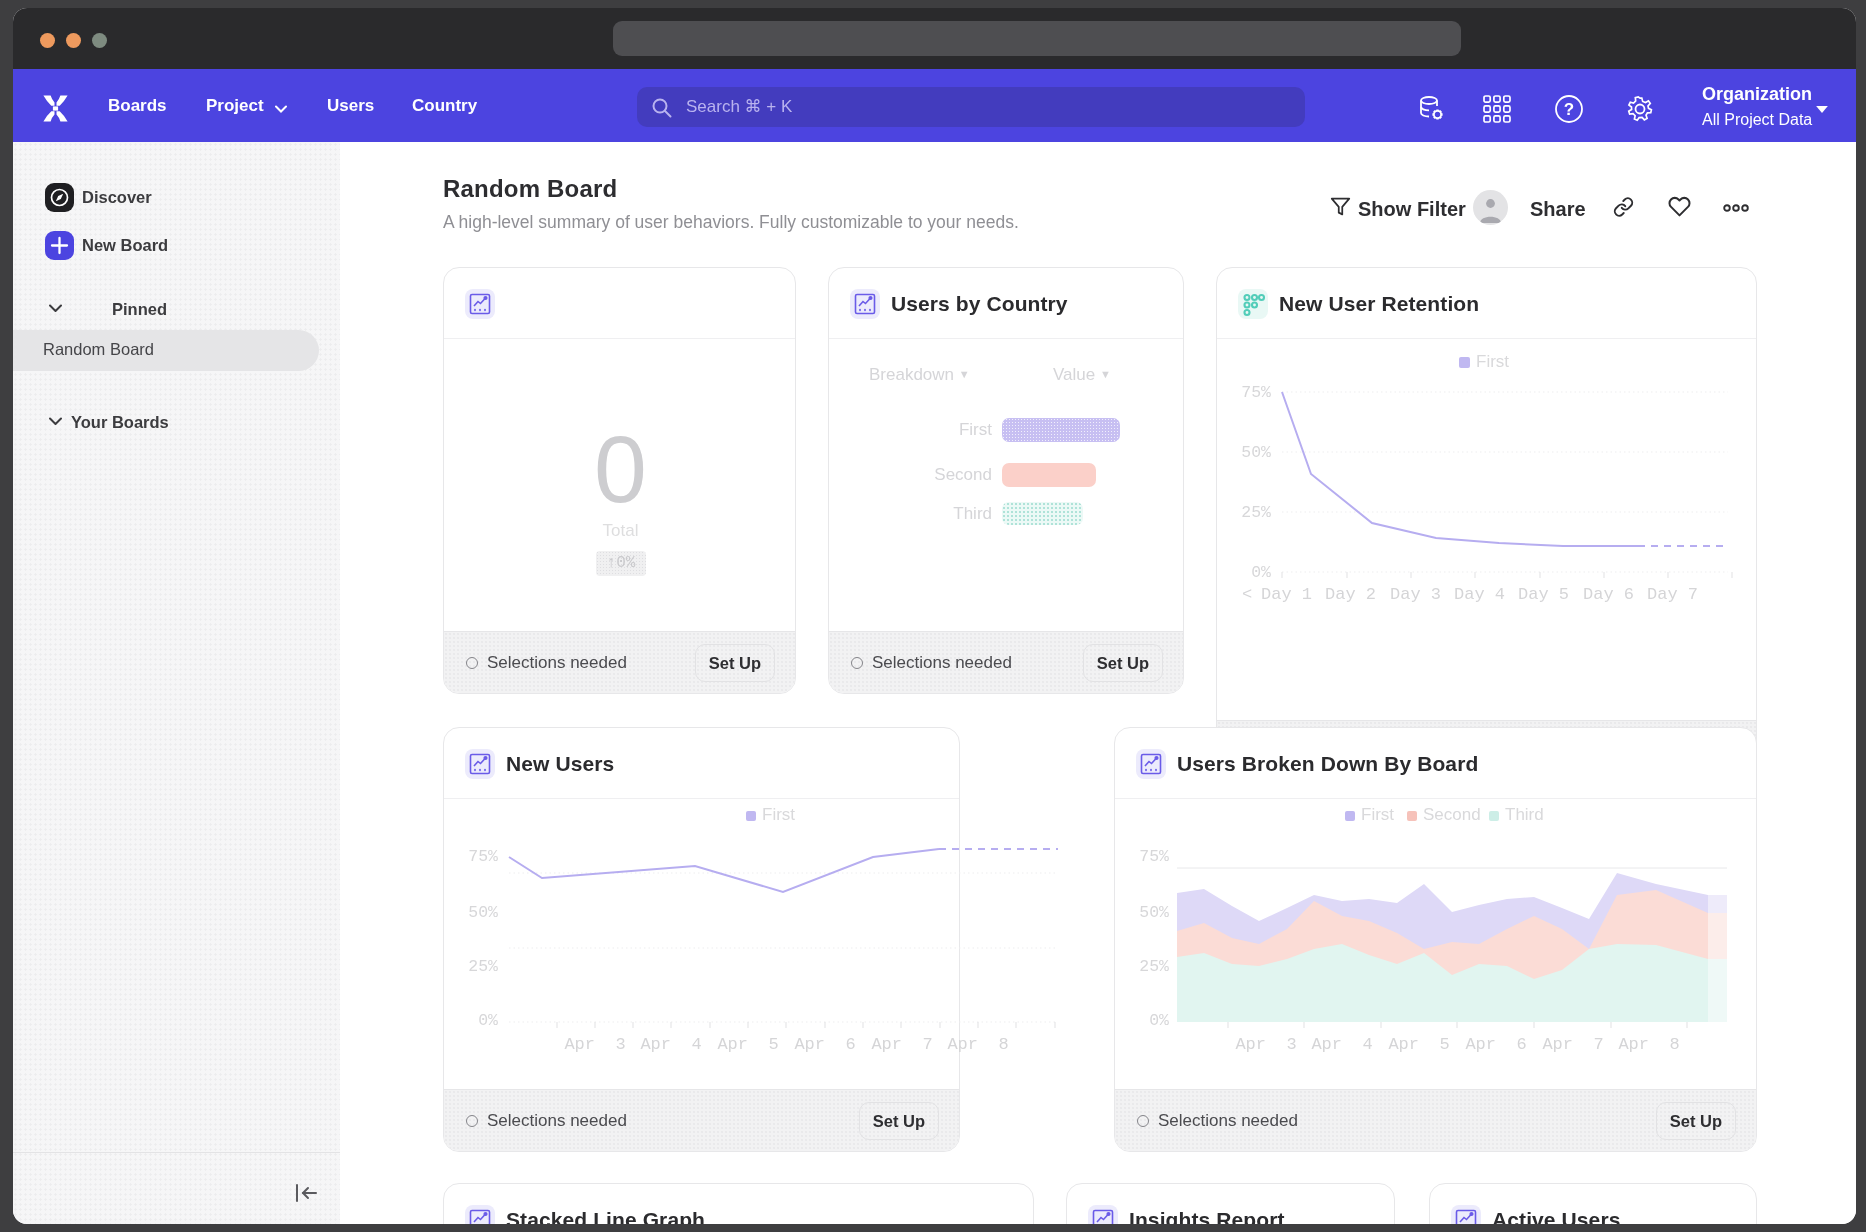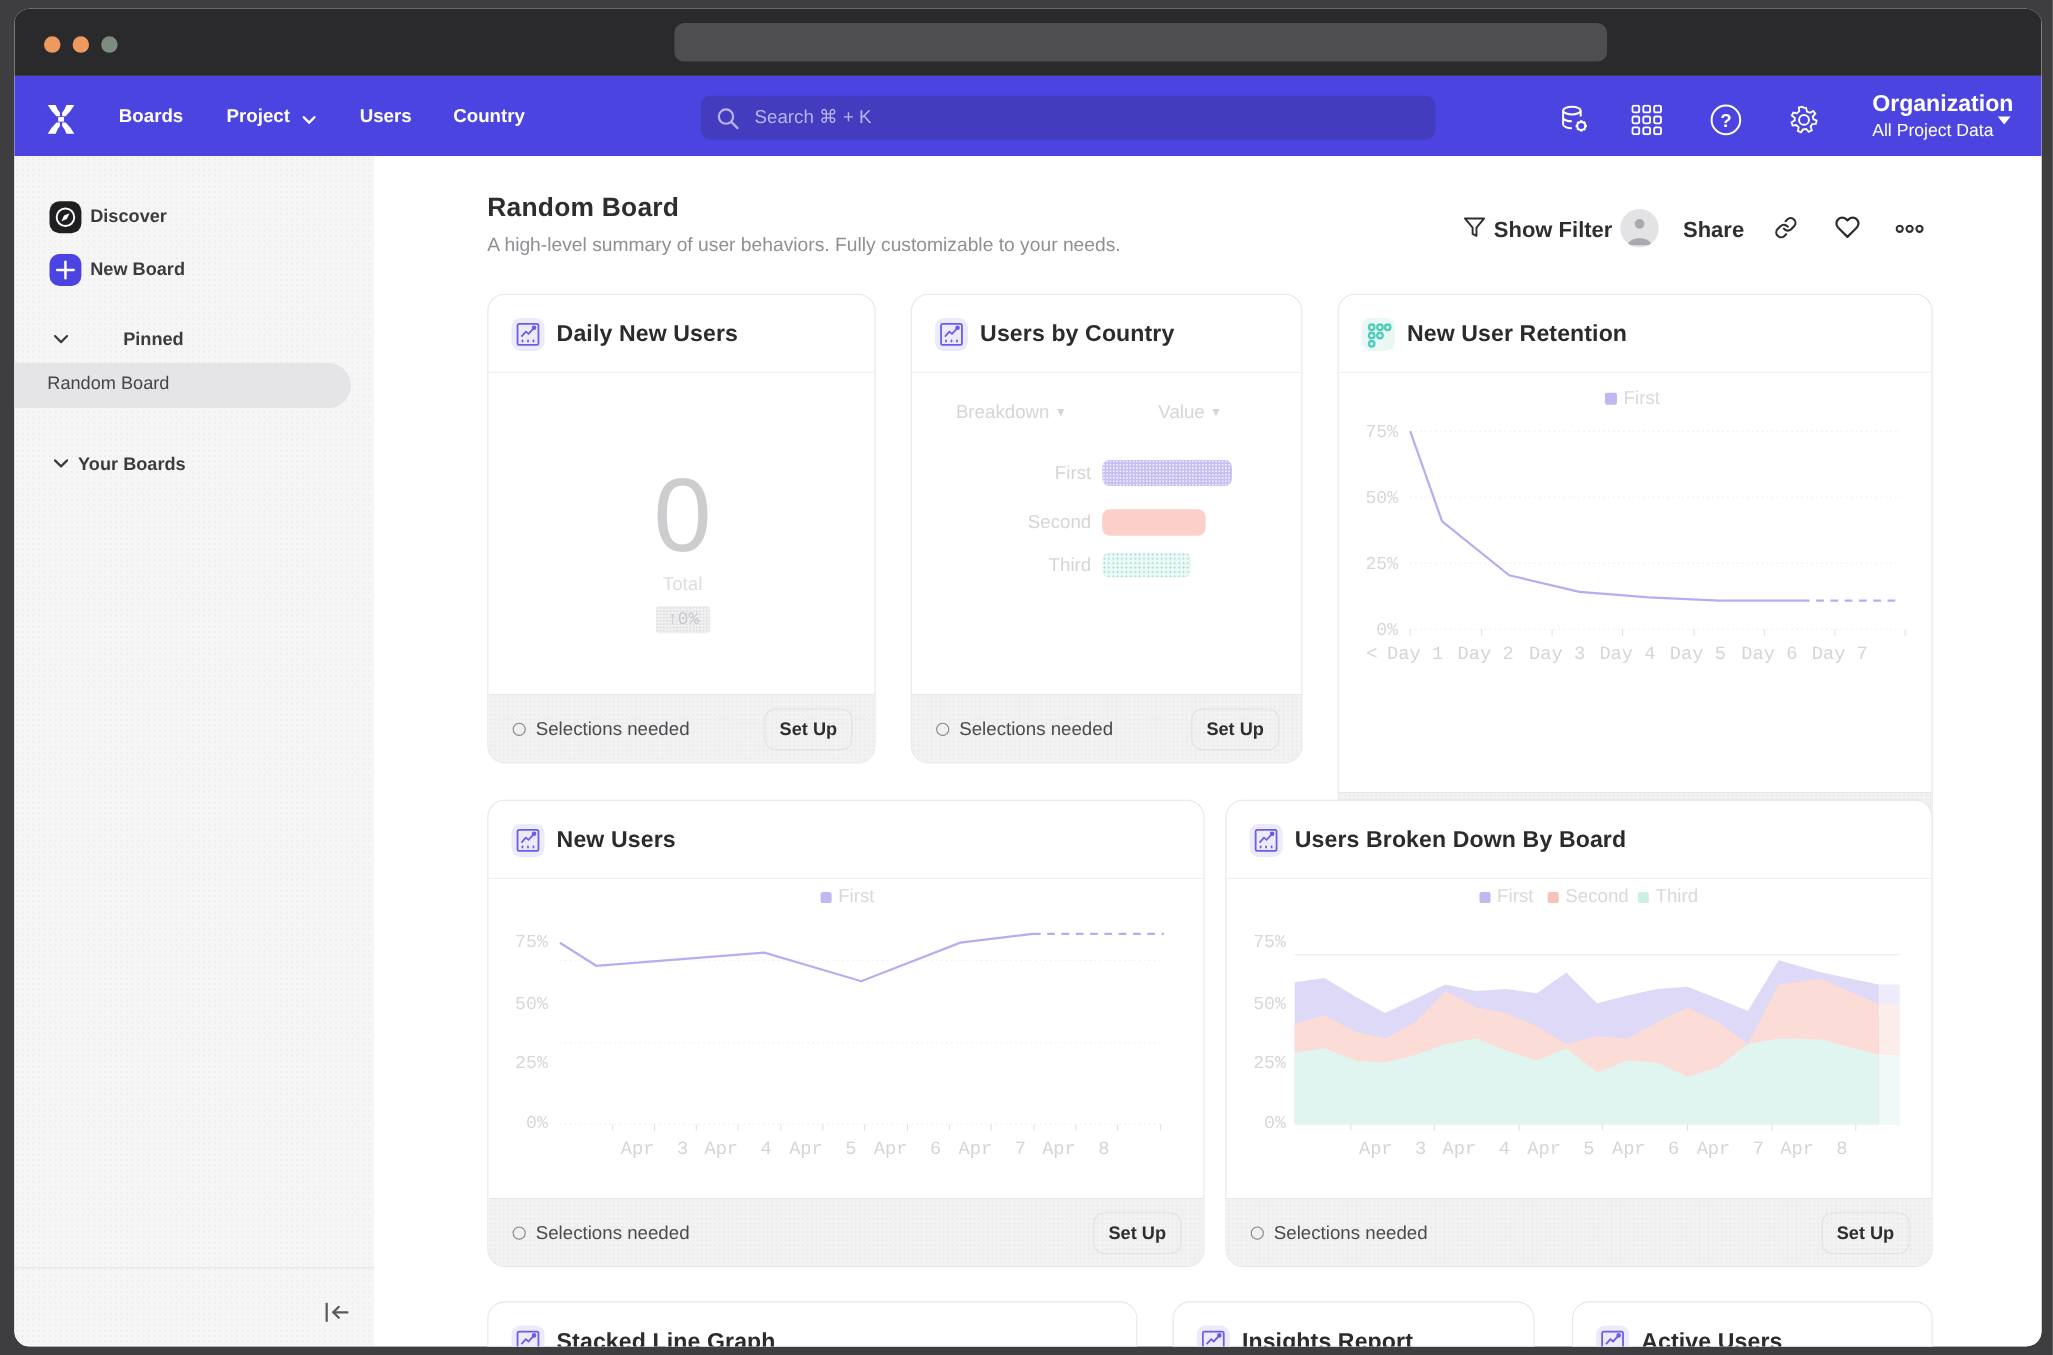--- a/index.html
+++ b/index.html
@@ -13,21 +13,21 @@
   .light { position:absolute; top:25px; width:15px; height:15px; border-radius:50%; }
   #addrbar { position:absolute; left:600px; top:13px; width:848px; height:35px;
     border-radius:9px; background:#4e4e51; }
   
   #nav { position:absolute; left:0; top:61px; width:100%; height:73px; background:#4c44e0; }
   .navitem { position:absolute; top:61px; height:73px; line-height:73px; color:#fff;
     font-size:17px; font-weight:700; }
   #search { position:absolute; left:624px; top:79px; width:668px; height:40px;
     border-radius:10px; background:#433cbe; color:#b9b3ef; font-size:17px; line-height:40px; }
   #orgbox { position:absolute; left:1689px; top:75px; color:#fff; }
-  #orgbox .l1 { font-size:21px; font-weight:700; line-height:23px; }
+  #orgbox .l1 { font-size:18px; font-weight:700; line-height:23px; }
   #orgbox .l2 { font-size:16px; line-height:24px; margin-top:2px; }
   
   #sidebar { position:absolute; left:0; top:134px; width:327px; height:1082px;
     background-color:#f6f6f7;
     background-image:radial-gradient(rgba(120,120,130,0.07) 1px, transparent 1.05px);
     background-size:5px 5px; }
   .sideitem { position:absolute; color:#3c3c3f; font-size:16.5px; font-weight:700; }
   #pill { position:absolute; left:0; top:322px; width:306px; height:41px;
     background:#e5e5e7; border-radius:0 21px 21px 0; }
   #sidefoot { position:absolute; left:0; top:1144px; width:327px; height:80px;
@@ -220,21 +220,20 @@
               <rect x="5.5" y="5.5" width="19" height="19" rx="1.5"></rect>
               <path d="M9,17 L13,12.5 L15.5,14.5 L20.5,9"></path>
               <circle cx="20.5" cy="9" r="1.3" fill="#6a5be8"></circle>
             </g>
             <g stroke="#6a5be8" stroke-width="1.6" stroke-linecap="round">
               <path d="M10,20.5 L10,21.5"></path>
               <path d="M15,20.5 L15,21.5"></path>
               <path d="M20,20.5 L20,21.5"></path>
             </g>
           </svg></div>
-      <div class="ctitle">Daily New Users</div>
     </div>
     <div class="abs" style="left:0; top:147px; width:353px; text-align:center; font-size:95px; color:#cdcdd0; font-weight:400;">0</div>
     <div class="abs" style="left:0; top:253px; width:353px; text-align:center; font-size:17px; color:#dededf;">Total</div>
     <div class="abs" style="left:152px; top:283px; width:50px; height:25px; background:#f0f0f1; background-image:radial-gradient(rgba(130,135,145,0.16) 0.8px, transparent 0.9px); background-size:3px 3px; border-radius:4px; text-align:center; line-height:25px; font-size:16px; color:#c9c9cc; font-family:'Liberation Mono', monospace;">↑0%</div>
     <div class="cfoot">
       <div class="selcircle"></div>
         <div class="selneed">Selections needed</div>
       <div class="setup" style="right:20px;">Set Up</div>
     </div>
   </div>
@@ -323,21 +322,21 @@
       </g>
     </svg>
     <div class="cfoot">
       <div class="selcircle"></div>
         <div class="selneed">Selections needed</div>
       <div class="setup" style="right:20px;">Set Up</div>
     </div>
   </div>
 
   
-  <div class="card" style="left:430px; top:719px; width:652px; height:425px;">
+  <div class="card" style="left:430px; top:719px; width:517px; height:425px;">
     <div class="chead">
       <div class="cicon"><svg width="30" height="30" viewBox="0 0 30 30">
             <g stroke="#6a5be8" stroke-width="1.6" fill="none">
               <rect x="5.5" y="5.5" width="19" height="19" rx="1.5"></rect>
               <path d="M9,17 L13,12.5 L15.5,14.5 L20.5,9"></path>
               <circle cx="20.5" cy="9" r="1.3" fill="#6a5be8"></circle>
             </g>
             <g stroke="#6a5be8" stroke-width="1.6" stroke-linecap="round">
               <path d="M10,20.5 L10,21.5"></path>
               <path d="M15,20.5 L15,21.5"></path>

